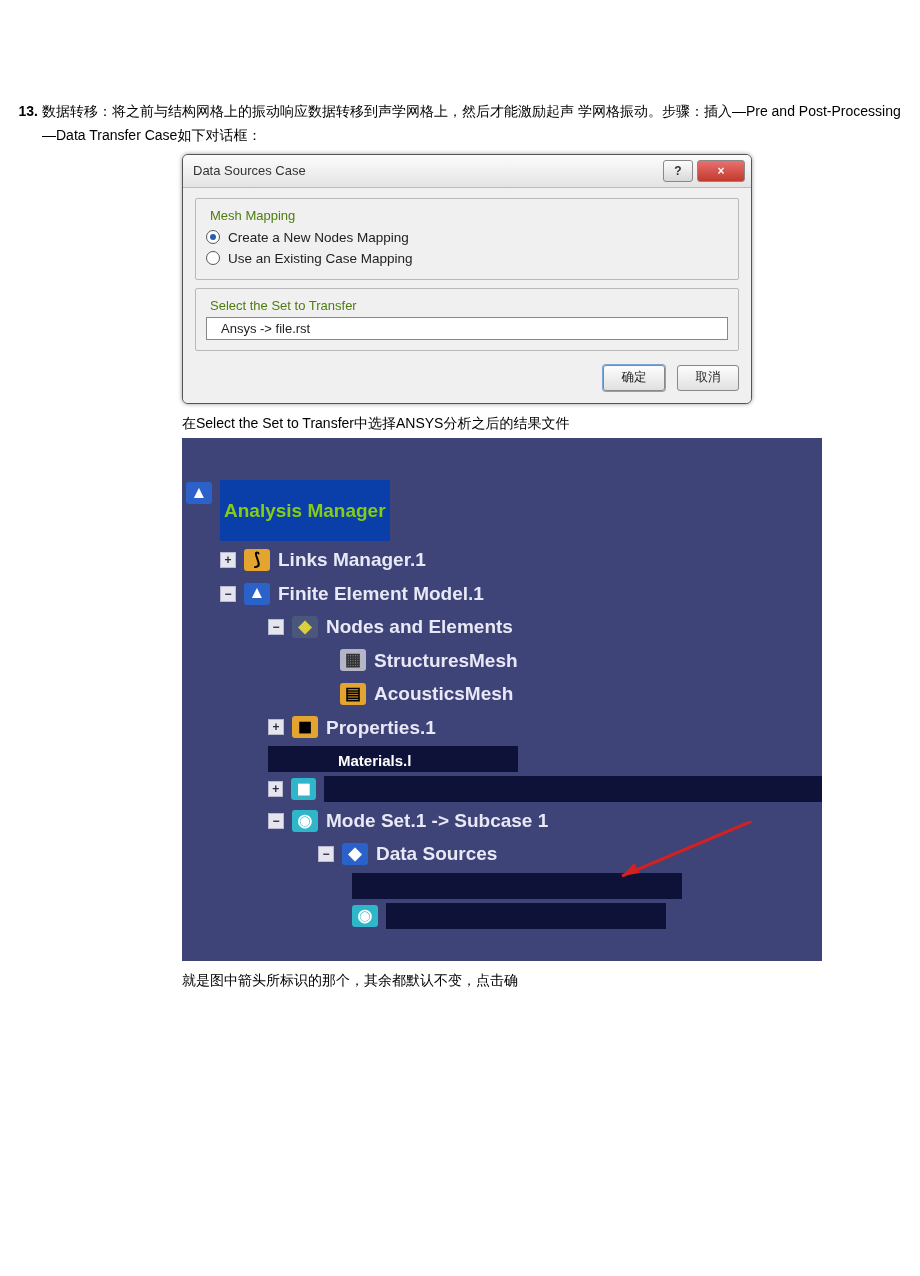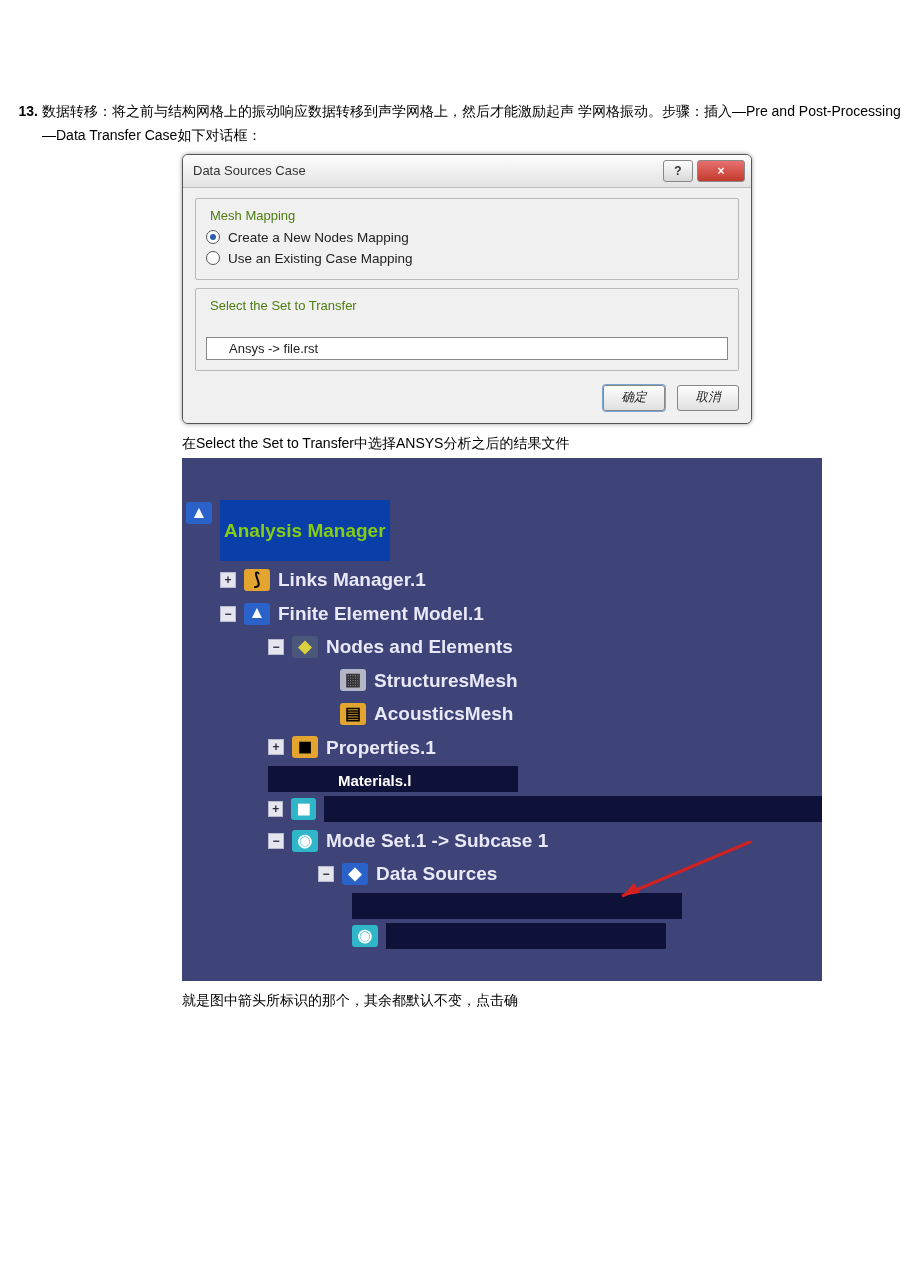--- a/index.html
+++ b/index.html
@@ -109,36 +109,35 @@
     justify-content: center;
     background: #fff;
   }
   .radio-dot.selected::after {
     content: "";
     width: 6px; height: 6px;
     background: #2a5db0;
     border-radius: 50%;
   }
   .select-box {
-    margin-top: 20px;
+    margin-top: 0;
     width: 100%;
     box-sizing: border-box;
     border: 1px solid #888;
     background: #fff;
-    padding: 3px 22px;
+    padding: 3px 14px;
     font-size: 13px;
     color: #222;
     font-family: "Segoe UI", Tahoma, Arial, sans-serif;
   }
   .dlg-buttons {
     display: flex;
     justify-content: flex-end;
     gap: 12px;
     padding-top: 6px;
-    font-style: italic;
   }
   .dlg-btn {
     min-width: 60px;
     height: 24px;
     border: 1px solid #888;
     border-radius: 3px;
     background: linear-gradient(#fdfdfd,#e0e0e0);
     font-size: 12.5px;
     display: flex;
     align-items: center;

